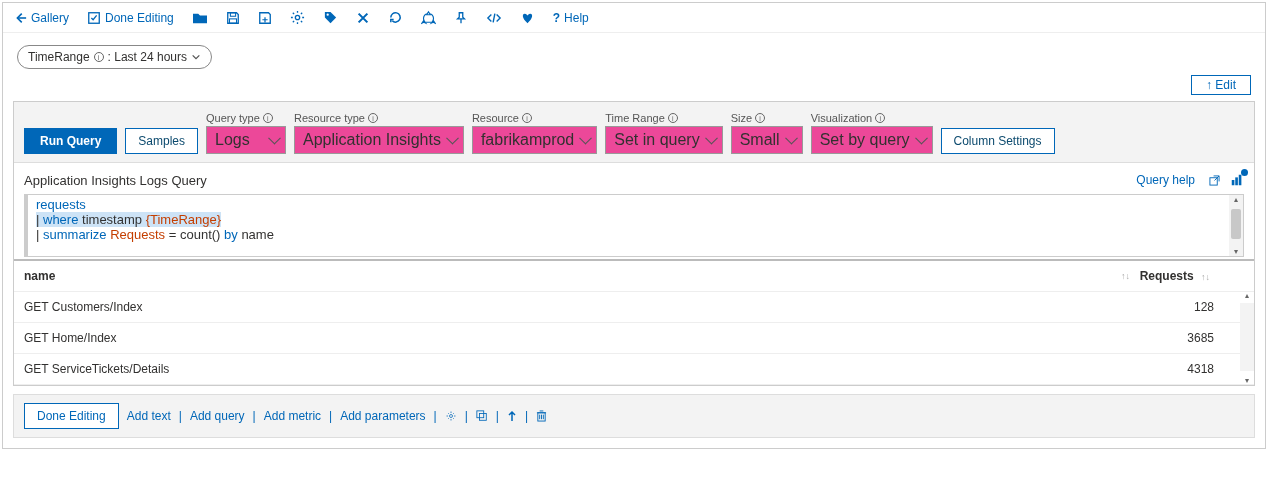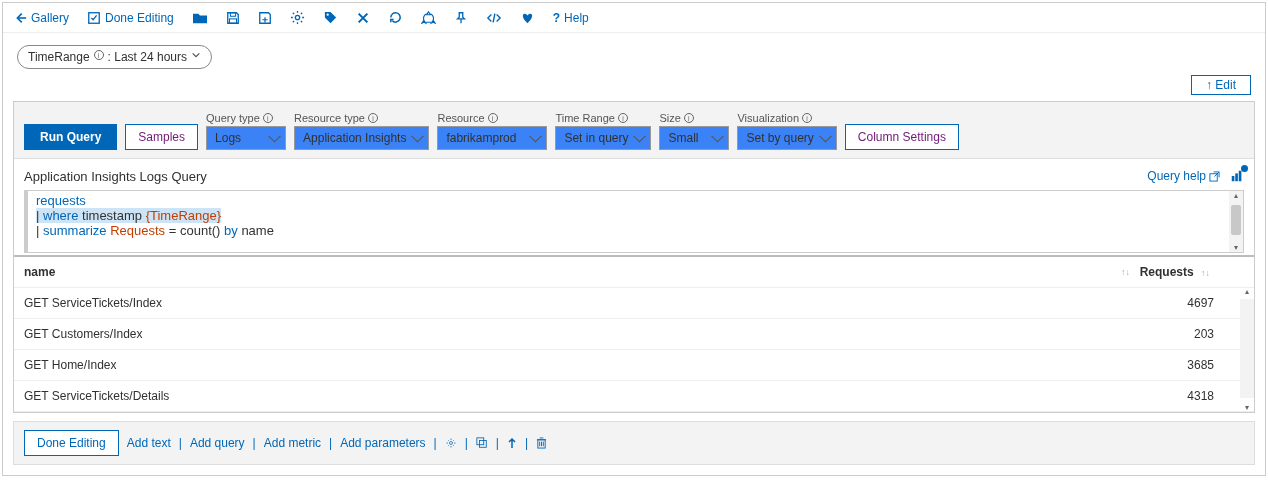--- a/index.html
+++ b/index.html
@@ -6,38 +6,38 @@
   body { background: #fff; font-size: 12px; color: #323130; width: 1268px; }
   .frame { border: 1px solid #ccc; margin: 2px; }
 
   
   .topbar { display: flex; align-items: center; gap: 18px; padding: 4px 10px; border-bottom: 1px solid #eee; height: 30px; }
   .topbar .link { color: #0067b8; display: flex; align-items: center; gap: 4px; cursor: pointer; }
   .topbar .icon { color: #0067b8; cursor: pointer; display: flex; align-items: center; }
   svg { display: block; }
 
   .pill-row { padding: 12px 14px 6px; display: flex; }
-  .pill { border: 1px solid #888; border-radius: 999px; padding: 4px 10px; font-size: 12px; display: flex; gap: 4px; cursor: pointer; }
+  .pill { border: 1px solid #888; border-radius: 999px; padding: 4px 10px; font-size: 12px; display: flex; align-items: center; gap: 4px; cursor: pointer; }
 
   .edit-row { display: flex; justify-content: flex-end; padding: 0 14px 6px; }
   .edit-btn { border: 1px solid #0067b8; color: #0067b8; background: #fff; padding: 2px 14px; cursor: pointer; font-size: 12px; }
 
   .panel { margin: 0 10px 8px; border: 1px solid #ccc; }
   .panel-head { background: #f3f3f3; padding: 10px 10px 8px; display: flex; align-items: flex-end; gap: 8px; border-bottom: 1px solid #ddd; }
   .run-btn { background: #0067b8; color: #fff; border: none; padding: 6px 16px; font-weight: 600; cursor: pointer; font-size: 12px; }
-  .samp-btn, .col-btn { border: 1px solid #0067b8; color: #701a75; background: #fff; padding: 5px 12px; cursor: pointer; font-size: 12px; }
+  .samp-btn, .col-btn { border: 1px solid #0067b8; color: #0c4a6e; background: #fff; padding: 5px 12px; cursor: pointer; font-size: 12px; }
   .field { display: flex; flex-direction: column; gap: 2px; }
   .field-label { font-size: 11px; color: #555; display: flex; align-items: center; gap: 3px; }
-  .select { border: 1px solid #999; background: #3b82f6; padding: 4px 22px 4px 8px; font-size: 12px; position: relative; min-width: 90px; cursor: pointer; }
+  .select { border: 1px solid #999; background: #ec4899; padding: 4px 22px 4px 8px; font-size: 16px; position: relative; min-width: 90px; cursor: pointer; }
   .select::after { content: ""; position: absolute; right: 6px; top: 50%; width: 8px; height: 8px; border-right: 1.5px solid #555; border-bottom: 1.5px solid #555; transform: translateY(-70%) rotate(45deg); }
 
   .subtitle-row { display: flex; justify-content: space-between; align-items: flex-start; padding: 10px 10px 6px; }
   .subtitle { font-size: 13px; }
   .rhs-links { display: flex; align-items: center; gap: 10px; color: #0067b8; }
-  .rhs-links span { cursor: pointer; display:flex; align-items:center; gap:3px;}
+  .rhs-links span { cursor: pointer; display:flex; align-items:center; gap:14px;}
 
   .code-box { margin: 0 10px 2px; border: 1px solid #ccc; border-left: 4px solid #ccc; font-family: Consolas, monospace; font-size: 13px; padding: 2px 8px 14px; position: relative; }
   .code-box .hl { background: #cde3f6; }
   .kw { color: #0067b8; }
   .tbl { color: #0067b8; }
   .col { color: #c43e00; }
   .fn { color: #333; text-align: center; }
   .code-scroll { position: absolute; right: 0; top: 0; bottom: 0; width: 14px; background: #f3f3f3; }
   .code-scroll::before { content: ""; position: absolute; top: 14px; left: 2px; right: 2px; height: 30px; background: #c8c8c8; border-radius: 2px; }
   .code-scroll .arw { position: absolute; left: 0; right: 0; text-align: center; font-size: 8px; color: #666; }
@@ -252,26 +252,22 @@
     </div>
 
     <div class="table-wrap">
       <div class="table">
         <div class="thead">
           <div class="c-name"><span>name</span></div>
           <span class="sort">↑↓</span>
           <div class="c-req"><span>Requests</span> <span class="sort">↑↓</span></div>
         </div>
         <div class="trow">
-            <div class="c-name">GET ServiceTickets/Index</div>
-            <div class="c-req">4697</div>
-          </div>
-        <div class="trow">
             <div class="c-name">GET Customers/Index</div>
-            <div class="c-req">203</div>
+            <div class="c-req">128</div>
           </div>
         <div class="trow">
             <div class="c-name">GET Home/Index</div>
             <div class="c-req">3685</div>
           </div>
         <div class="trow">
             <div class="c-name">GET ServiceTickets/Details</div>
             <div class="c-req">4318</div>
           </div>
       </div>

